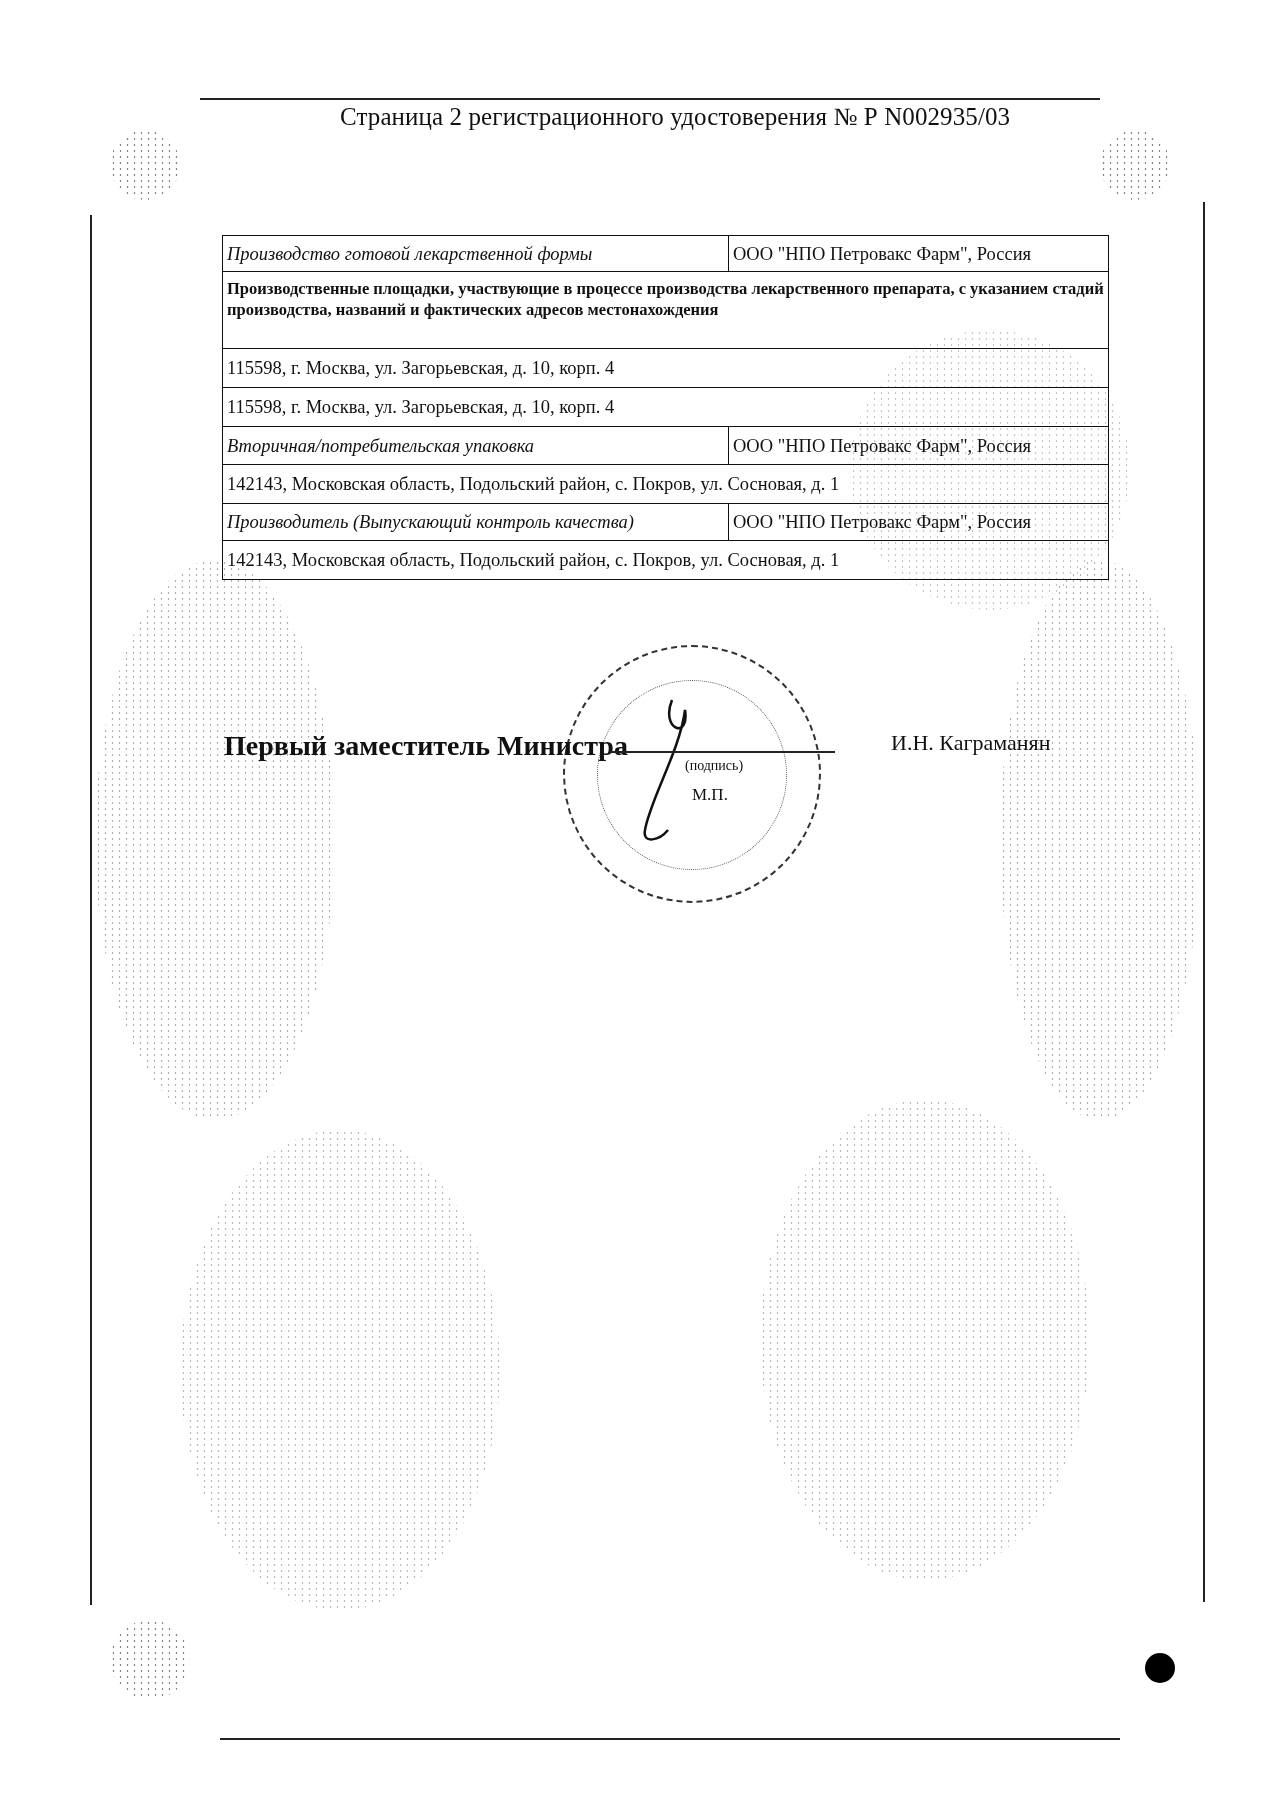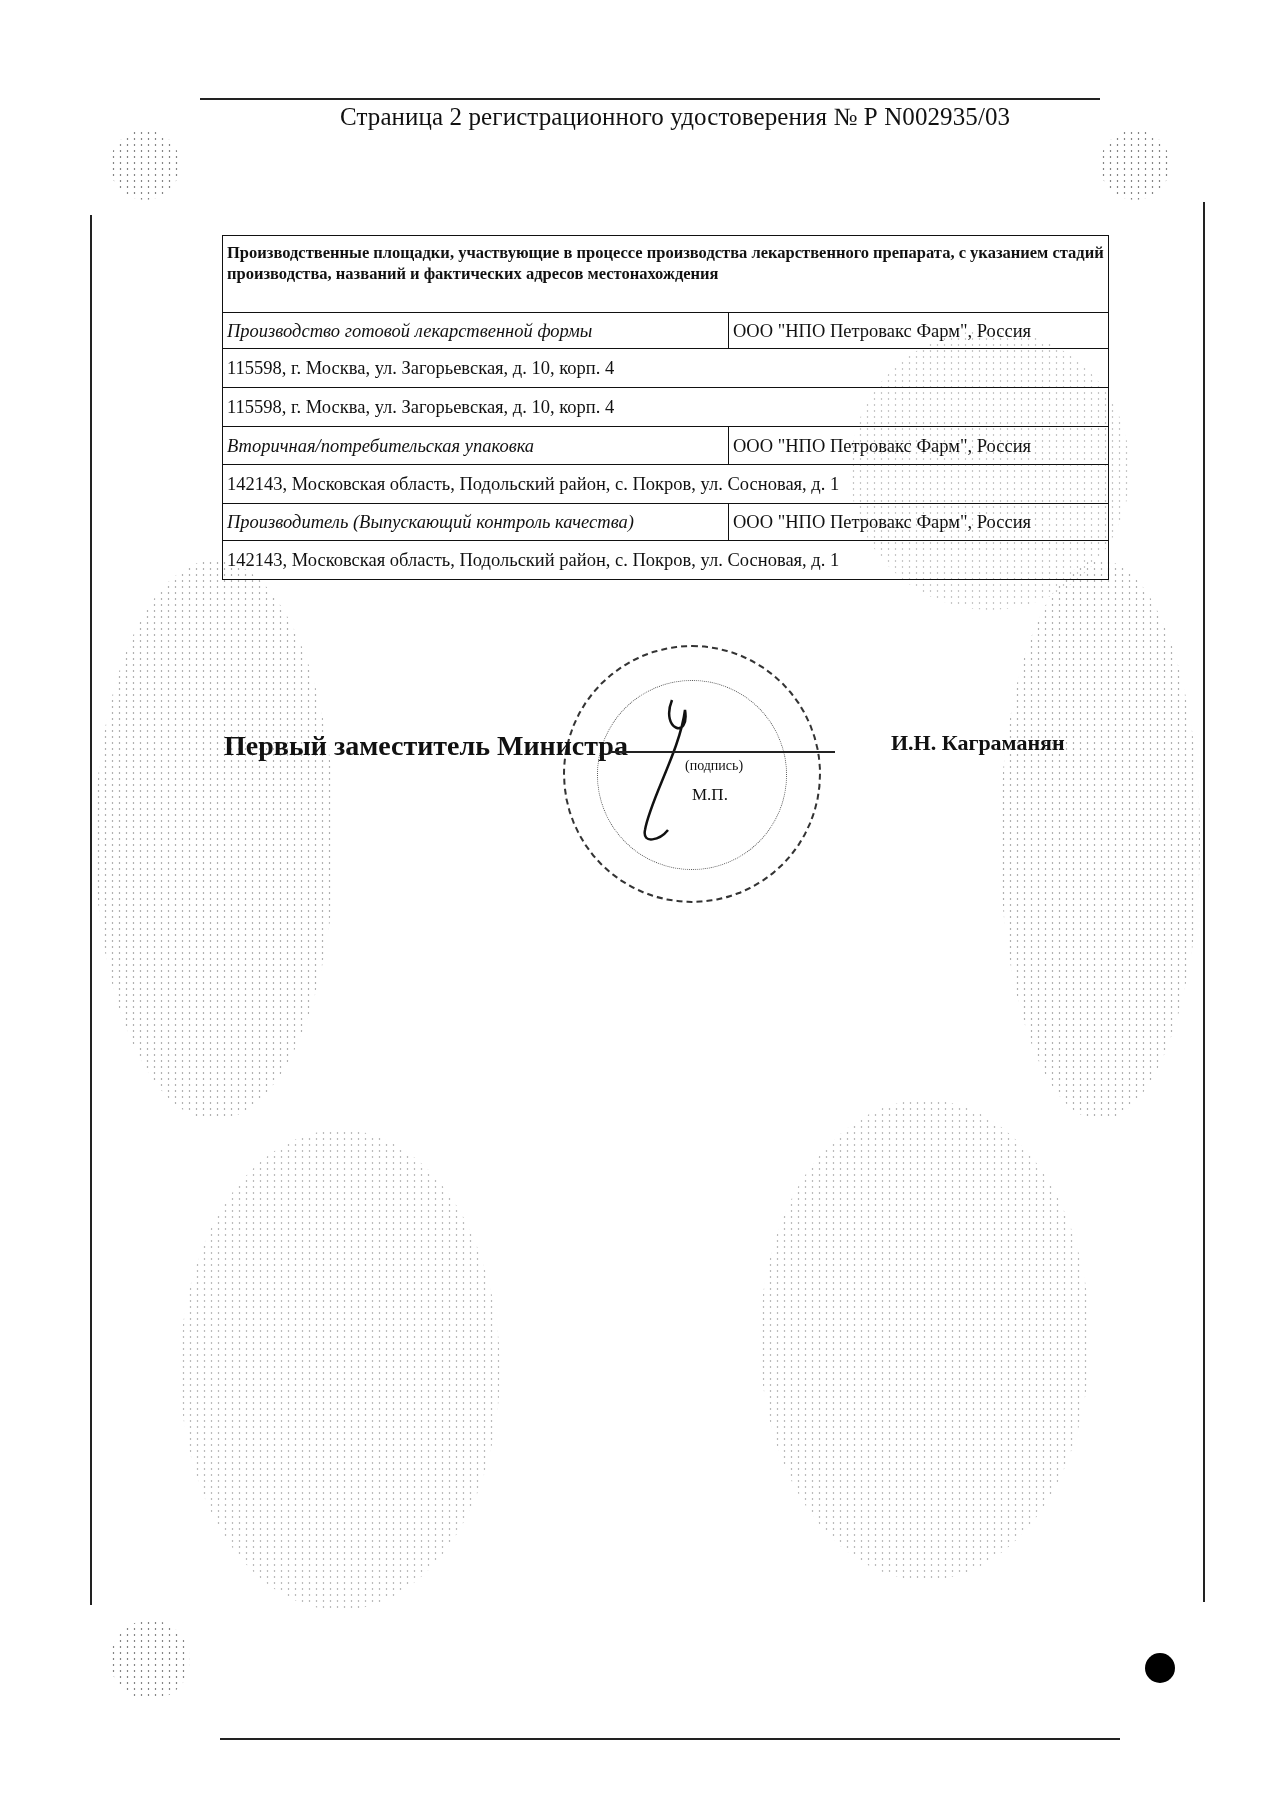--- a/index.html
+++ b/index.html
@@ -19,21 +19,21 @@
     position: absolute; left: 222px; top: 235px; width: 887px;
     border-collapse: collapse; font-size: 18.5px;
   }
   table.sites td {
     border: 1.5px solid #111; padding: 0 4px; vertical-align: middle; line-height: 22px;
   }
   table.sites td.head { font-weight: bold; font-size: 16.5px; height: 70px; vertical-align: top; padding-top: 6px; line-height: 21px; }
   table.sites td.stage { font-style: italic; width: 497px; }
   table.sites td.org { }
   .sign-title { left: 224px; top: 730px; font-size: 28px; font-weight: bold; }
-  .sign-name { left: 891px; top: 730px; font-size: 22px; font-weight: bold; }
+  .sign-name { left: 891px; top: 730px; font-size: 22px; font-weight: normal; }
   .sign-line { left: 610px; top: 751px; width: 225px; height: 1.5px; background: #222; }
   .sign-caption { left: 685px; top: 758px; font-size: 14px; }
   .seal-mark { left: 692px; top: 785px; font-size: 17px; }
   .seal {
     left: 563px; top: 645px; width: 258px; height: 258px; border-radius: 50%;
     border: 2px dashed #333; box-sizing: border-box;
   }
   .seal-inner {
     left: 597px; top: 680px; width: 190px; height: 190px; border-radius: 50%;
     border: 1.5px dotted #555; box-sizing: border-box;
@@ -54,26 +54,26 @@
 
 <div class="border-line" style="left:200px;top:98px;width:900px;height:1.5px;"></div>
 <div class="border-line" style="left:90px;top:215px;width:1.5px;height:1390px;"></div>
 <div class="border-line" style="left:1203px;top:202px;width:1.5px;height:1400px;"></div>
 <div class="border-line" style="left:220px;top:1738px;width:900px;height:1.5px;"></div>
 
 <div class="abs page-title">Страница 2 регистрационного удостоверения  № Р N002935/03</div>
 
 <table class="sites">
   <tbody>
-      <tr>
-    <td class="head" colspan="2">Производственные площадки, участвующие в процессе производства лекарственного препарата, с указанием стадий производства, названий и фактических адресов местонахождения</td>
-  </tr>
-  <tr style="height:36px;">
+      <tr style="height:36px;">
     <td class="stage">Производство готовой лекарственной формы</td>
     <td class="org">ООО "НПО Петровакс Фарм", Россия</td>
+  </tr>
+  <tr>
+    <td class="head" colspan="2">Производственные площадки, участвующие в процессе производства лекарственного препарата, с указанием стадий производства, названий и фактических адресов местонахождения</td>
   </tr>
   <tr style="height:39px;">
     <td colspan="2">115598, г. Москва, ул. Загорьевская, д. 10, корп. 4</td>
   </tr>
   <tr style="height:39px;">
     <td colspan="2">115598, г. Москва, ул. Загорьевская, д. 10, корп. 4</td>
   </tr>
   <tr style="height:38px;margin-top:16px;">
     <td class="stage">Вторичная/потребительская упаковка</td>
     <td class="org">ООО "НПО Петровакс Фарм", Россия</td>

